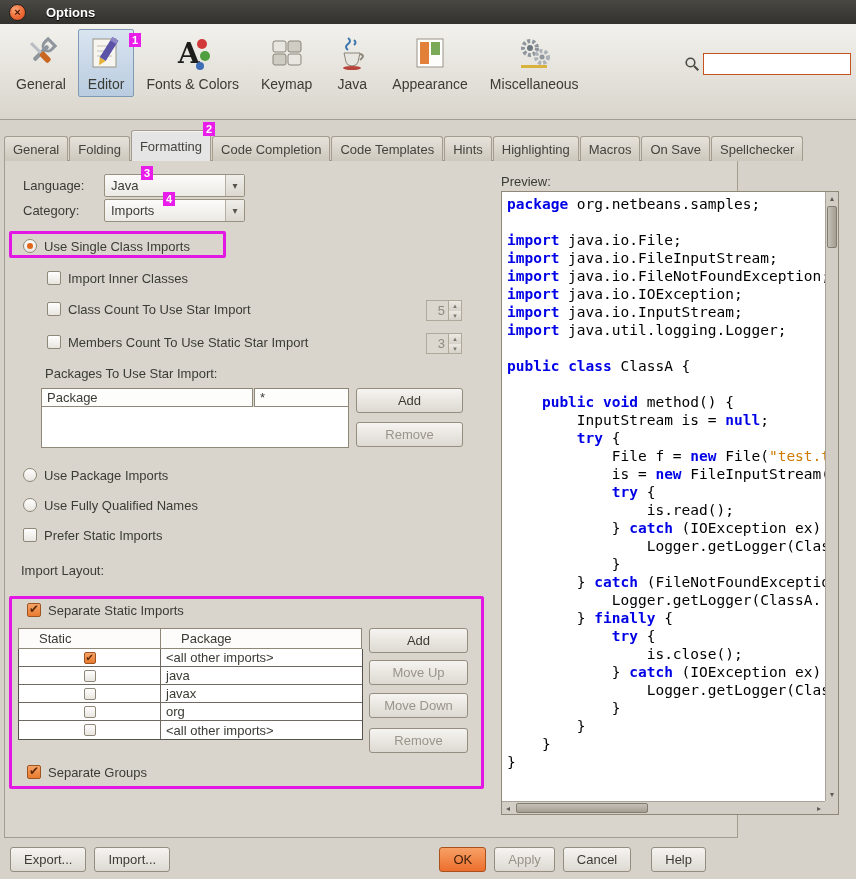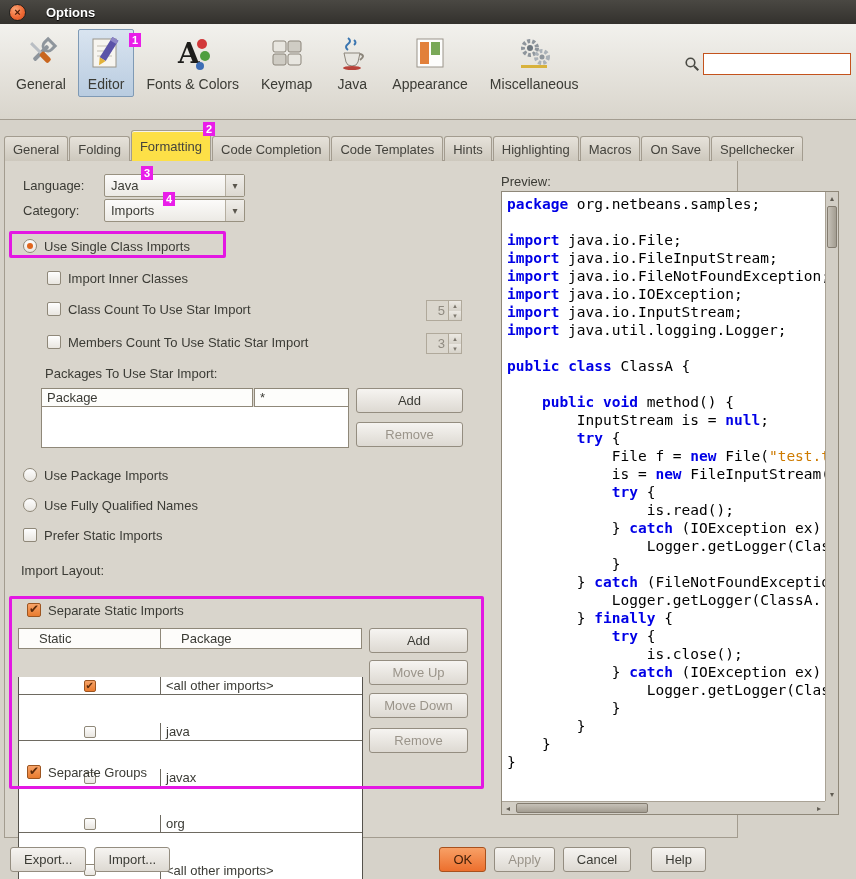--- a/index.html
+++ b/index.html
@@ -31,21 +31,21 @@
   .search-icon { width:16px; height:16px; margin-right:3px; }
   .search-icon svg { width:16px; height:16px; display:block; }
   .search-input { width:148px; height:22px; background:#fff; border:1px solid #c4531d;
     outline:none; font:13px "Liberation Sans", sans-serif; padding:0 4px; }
   
   .tabbar { position:absolute; top:130px; left:4px; height:31px;
     display:flex; align-items:flex-end; z-index:2; }
   .tab { height:25px; padding:0 8px; line-height:25px; white-space:nowrap;
     background:linear-gradient(#e6e2da,#cdc8bd); border:1px solid #a39c8f; border-bottom:none;
     border-radius:3px 3px 0 0; margin-right:1px; color:#44433d; }
-  .tab.selected { height:31px; line-height:31px; background:#fde047;
+  .tab.selected { height:31px; line-height:31px; background:#e5e5e5;
     box-shadow:inset 0 1px 0 #f4f2ee; position:relative; z-index:3; }
   
   .panel { position:absolute; left:4px; top:160px; width:734px; height:678px;
     border:1px solid #a39c8f; background:#d9d5cc; }
   .flabel { position:absolute; white-space:nowrap; }
   .crow { position:absolute; display:flex; align-items:flex-start; gap:7px; white-space:nowrap; }
   .combo { position:absolute; height:23px; width:141px;
     background:linear-gradient(#fcfbfa,#eceae5); border:1px solid #989180; border-radius:2px;
     display:flex; align-items:center; }
   .combo .cv { flex:1; padding-left:6px; }
@@ -77,21 +77,21 @@
   .pkg-head .c1 { width:212px; }
   .pkg-head .c2 { width:95px; }
   .pkg-body { width:308px; height:41px; background:#fff; border:1px solid #8f8879; border-top:none; }
   
   .layout-table { position:absolute; left:13px; top:467px; width:345px; }
   .lt-head { display:flex; }
   .lt-head .hc { height:21px; background:#fdfcfa; border:1px solid #8f8879; padding:2px 20px; }
   .lt-head .h1 { width:143px; }
   .lt-head .h2 { width:202px; margin-left:-1px; }
   .lt-body { border:1px solid #55524c; border-top:none; background:#fff; }
-  .ltr { display:flex; height:18px; border-bottom:1px solid #6e6a61;margin-top:28px; }
+  .ltr { display:flex; height:18px; border-bottom:1px solid #6e6a61; }
   .ltr:last-child { border-bottom:none; }
   .ltc { display:flex; align-items:center; }
   .ltc.static { width:142px; justify-content:center; border-right:1px solid #6e6a61; }
   .ltc.pkg { flex:1; padding-left:5px; }
   
   .btn { display:flex; align-items:center; justify-content:center; height:25px;
     background:linear-gradient(#f6f4f1,#ddd9d2); border:1px solid #948d80; border-radius:3px;
     color:#3b3b35; cursor:default;text-align:right; }
   .btn.disabled { color:#9a948a; }
   .btn.abs { position:absolute; }

